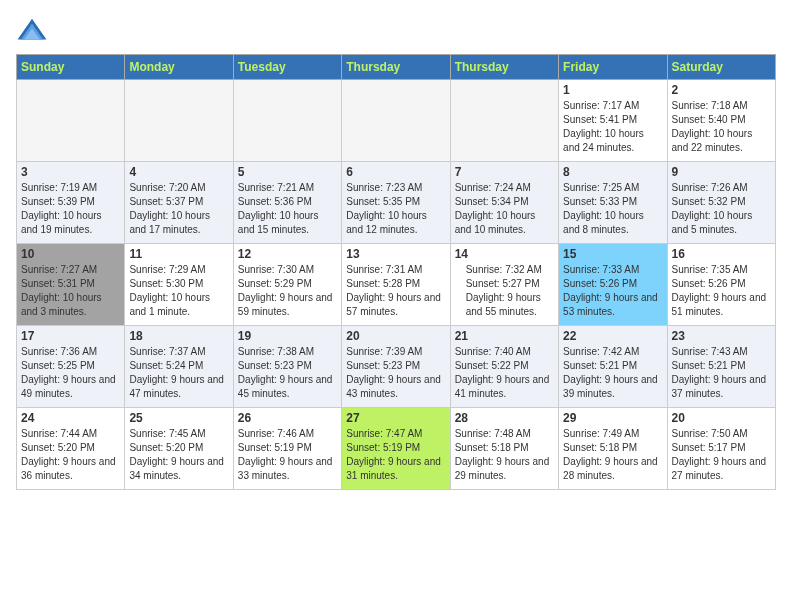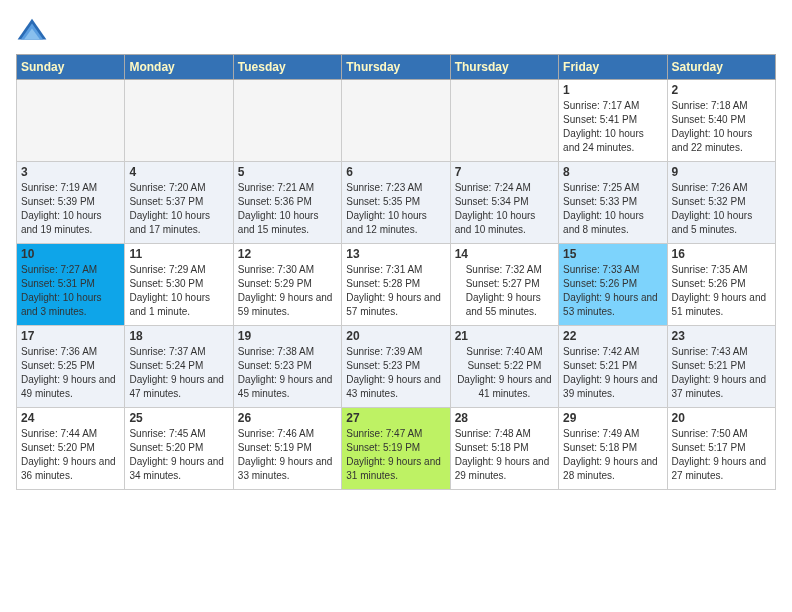--- a/index.html
+++ b/index.html
@@ -52,21 +52,21 @@
       font-size: 15px;
       color: #555;
     }
     table {
       width: 100%;
       border-collapse: collapse;
       table-layout: fixed;
     }
     th {
       background-color: #3472b5;
-      color: #fef9c3;
+      color: #bef264;
       font-size: 12px;
       font-weight: bold;
       padding: 5px 4px;
       text-align: left;
       border: 1px solid #aaa;
     }
     td {
       border: 1px solid #ccc;
       vertical-align: top;
       padding: 3px 4px;
@@ -185,21 +185,21 @@
 Daylight: 10 hours and 8 minutes.</div>
         </td>
         <td style="background: rgb(238, 242, 248);">
           <div class="day-num">9</div>
           <div class="day-info" style="white-space: pre-line;">Sunrise: 7:26 AM
 Sunset: 5:32 PM
 Daylight: 10 hours and 5 minutes.</div>
         </td>
       </tr>
       <tr>
-        <td style="background: #0ea5e9;">
+        <td style="background: #a3a3a3;">
           <div class="day-num">10</div>
           <div class="day-info" style="white-space: pre-line;">Sunrise: 7:27 AM
 Sunset: 5:31 PM
 Daylight: 10 hours and 3 minutes.</div>
         </td>
         <td style="background: rgb(255, 255, 255);">
           <div class="day-num">11</div>
           <div class="day-info" style="white-space: pre-line;">Sunrise: 7:29 AM
 Sunset: 5:30 PM
 Daylight: 10 hours and 1 minute.</div>
@@ -255,21 +255,21 @@
 Daylight: 9 hours and 45 minutes.</div>
         </td>
         <td style="background: rgb(238, 242, 248); margin-left: 37px;">
           <div class="day-num">20</div>
           <div class="day-info" style="white-space: pre-line;">Sunrise: 7:39 AM
 Sunset: 5:23 PM
 Daylight: 9 hours and 43 minutes.</div>
         </td>
         <td style="background: rgb(238, 242, 248);">
           <div class="day-num">21</div>
-          <div class="day-info" style="white-space: pre-line; text-align: center;">Sunrise: 7:40 AM
+          <div class="day-info" style="white-space: pre-line;">Sunrise: 7:40 AM
 Sunset: 5:22 PM
 Daylight: 9 hours and 41 minutes.</div>
         </td>
         <td style="background: rgb(238, 242, 248);">
           <div class="day-num">22</div>
           <div class="day-info" style="white-space: pre-line;">Sunrise: 7:42 AM
 Sunset: 5:21 PM
 Daylight: 9 hours and 39 minutes.</div>
         </td>
         <td style="background: rgb(238, 242, 248);">

